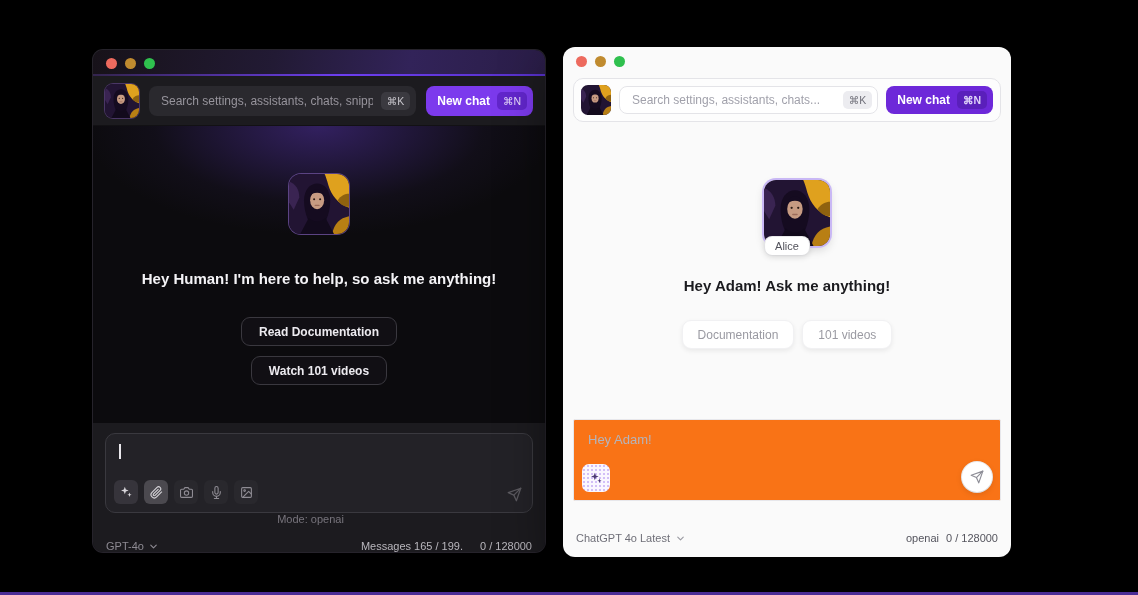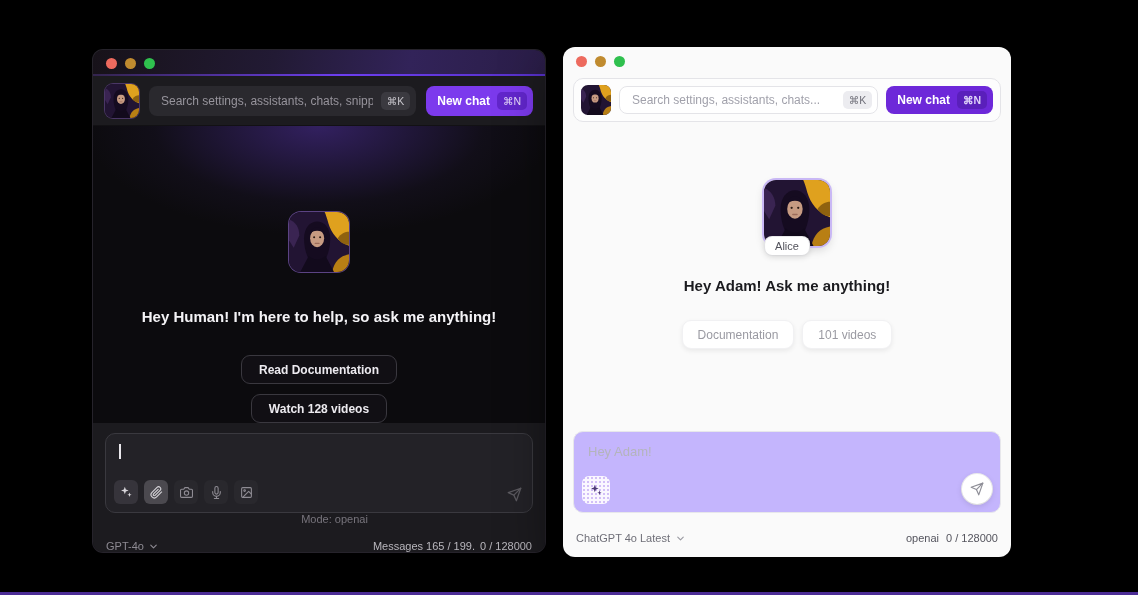--- a/index.html
+++ b/index.html
@@ -43,21 +43,21 @@
   .wd-search input { flex:1; min-width:0; background:transparent; border:0; outline:0;
     color:#e8e6ea; font-size:12px; font-family:inherit; }
   .wd-search input::placeholder { color:#97949c; }
   .kbd-dark { background:#3b3a40; color:#c7c5cb; font-size:10.5px; padding:3px 6px; border-radius:5px; }
   .btn-newchat-dark { height:30px; background:#7c3aed; border:0; border-radius:8px; color:#fff;
     display:flex; align-items:center; gap:7px; padding:0 6px 0 11px; font-size:12px; font-weight:700;
     font-family:inherit; cursor:pointer; flex:0 0 auto; }
   .kbd-purple { background:#6226cc; color:#e6dafb; font-size:10.5px; padding:3px 6px;
     border-radius:5px; font-weight:400; }
   .wd-main { flex:1 1 auto; display:flex; flex-direction:column; align-items:center; padding-top:48px;
-    background:radial-gradient(300px 140px at 50% 0%, rgba(104,62,210,.42), rgba(43,30,74,.18) 55%, rgba(12,11,14,0) 78%), #0c0b0e;justify-content:flex-end; }
+    background:radial-gradient(300px 140px at 50% 0%, rgba(104,62,210,.42), rgba(43,30,74,.18) 55%, rgba(12,11,14,0) 78%), #0c0b0e; }
   .wd-main-avatar { width:60px; height:60px; border-radius:12px; overflow:hidden;
     box-shadow:0 0 0 1px #5b4383; }
   .wd-greeting { margin-top:36px; color:#f4f3f6; font-size:15px; font-weight:700; }
   .wd-sugg { margin-top:30px; display:flex; flex-direction:column; gap:10px; align-items:center; }
   .btn-ghost-dark { background:rgba(22,20,26,.55); border:1px solid #3a383f; color:#eceaef;
     border-radius:9px; height:29px; padding:0 17px; font-size:12px; font-weight:600;
     font-family:inherit; cursor:pointer; }
   .wd-composer { flex:0 0 122px; background:#1c1b1f; padding:10px 12px 0;
     display:flex; flex-direction:column; }
   .wd-inputbox { flex:0 0 80px; background:#232227; border:1px solid #3a393f; border-radius:10px;
@@ -70,21 +70,21 @@
     justify-content:center; border:0; cursor:pointer; padding:0; background:#2b2a2f; color:#d8d6db; }
   .icon-btn-dark.raised { background:#36343b; }
   .icon-btn-dark.active { background:#4b494f; }
   .icon-btn-dark.dim { background:#29282d; color:#8f8c94; }
   .wd-send { position:absolute; right:10px; bottom:10px; border:0; background:none; padding:0;
     color:#5b595f; cursor:pointer; }
   .wd-footer { flex:1; display:flex; align-items:flex-end; justify-content:space-between;
     font-size:11px; color:#8d8a92; padding:0 1px; }
   .wd-model { display:flex; align-items:center; gap:4px; cursor:pointer; background:none; border:0;
     color:#8d8a92; font-size:11px; font-family:inherit; padding:0; }
-  .wd-status { color:#77747c; display:flex; gap:5px; }
+  .wd-status { color:#77747c; display:flex; gap:17px; }
   .wd-status .bright { color:#b9b7bd;margin-top:27px; }
 
   
   .win-light {
     position:absolute; left:563px; top:47px; width:448px; height:510px;
     background:#fafafa; border-radius:12px; overflow:hidden;
     display:flex; flex-direction:column;
     box-shadow:0 20px 60px rgba(0,0,0,.7);
   }
   .wl-titlebar { flex:0 0 28px; display:flex; align-items:center; padding-left:13px; }
@@ -106,22 +106,22 @@
   .wl-main-avatar { width:66px; height:66px; border-radius:12px; overflow:hidden;
     box-shadow:0 0 0 2px #c9b8f5, 0 4px 10px rgba(0,0,0,.15); }
   .alice-badge { position:absolute; left:50%; bottom:-9px; transform:translateX(-50%);
     background:#fff; border-radius:7px; padding:3px 10px; font-size:11px; color:#52525b;
     box-shadow:0 2px 6px rgba(0,0,0,.14), 0 0 0 1px #f0f0f2; white-space:nowrap; }
   .wl-greeting { margin-top:31px; color:#1b1b1f; font-size:15px; font-weight:700; }
   .wl-sugg { margin-top:26px; display:flex; gap:8px; }
   .btn-card { background:#fff; border:1px solid #f1f1f3; border-radius:9px; height:29px;
     padding:0 15px; font-size:12px; color:#9a9aa2; box-shadow:0 2px 5px rgba(0,0,0,.07);
     cursor:pointer; font-family:inherit; }
-  .wl-composer { flex:0 0 82px; margin:6px 10px; background:#c4b5fd; border:1px solid #e7e7eb;
-    border-radius:10px; position:relative; }
+  .wl-composer { flex:0 0 82px; margin:18px 10px; background:#f97316; border:1px solid #e7e7eb;
+    border-radius:2px; position:relative; }
   .wl-composer textarea { position:absolute; left:12px; top:10px; right:12px; height:34px;
     border:0; outline:0; background:transparent; resize:none; font-size:13px; color:#3f3f46;
     font-family:inherit; }
   .wl-composer textarea::placeholder { color:#b4b4bc; }
   .wl-sparkle-btn { position:absolute; left:8px; bottom:8px; width:28px; height:28px; border-radius:7px;
     border:0; cursor:pointer; display:flex; align-items:center; justify-content:center; color:#4c3a75;
     background-color:#faf7ff;
     background-image:radial-gradient(#d2bff7 1px, transparent 1.2px); background-size:4px 4px; }
   .wl-send-btn { position:absolute; right:8px; bottom:8px; width:30px; height:30px; border-radius:50%;
     background:#fff; border:0; cursor:pointer; color:#8e8e97; display:flex; align-items:center;
@@ -180,21 +180,21 @@
 
   <div class="wd-main">
     <div class="wd-main-avatar">
       <svg class="avatar-svg">
           <use href="#avatar-art"></use>
         </svg>
     </div>
     <div class="wd-greeting">Hey Human! I'm here to help, so ask me anything!</div>
     <div class="wd-sugg">
       <button class="btn-ghost-dark">Read Documentation</button>
-      <button class="btn-ghost-dark">Watch 128 videos</button>
+      <button class="btn-ghost-dark">Watch 101 videos</button>
     </div>
   </div>
 
   <div class="wd-composer">
     <div class="wd-inputbox">
       <div class="caret"></div>
       <div class="wd-iconrow">
         <button class="icon-btn-dark raised">
           <svg class="ic" viewBox="0 0 24 24" width="14" height="14" fill="currentColor">
               <path d="M10 3l1.7 4.8 4.8 1.7-4.8 1.7L10 16l-1.7-4.8L3.5 9.5l4.8-1.7z"></path>

